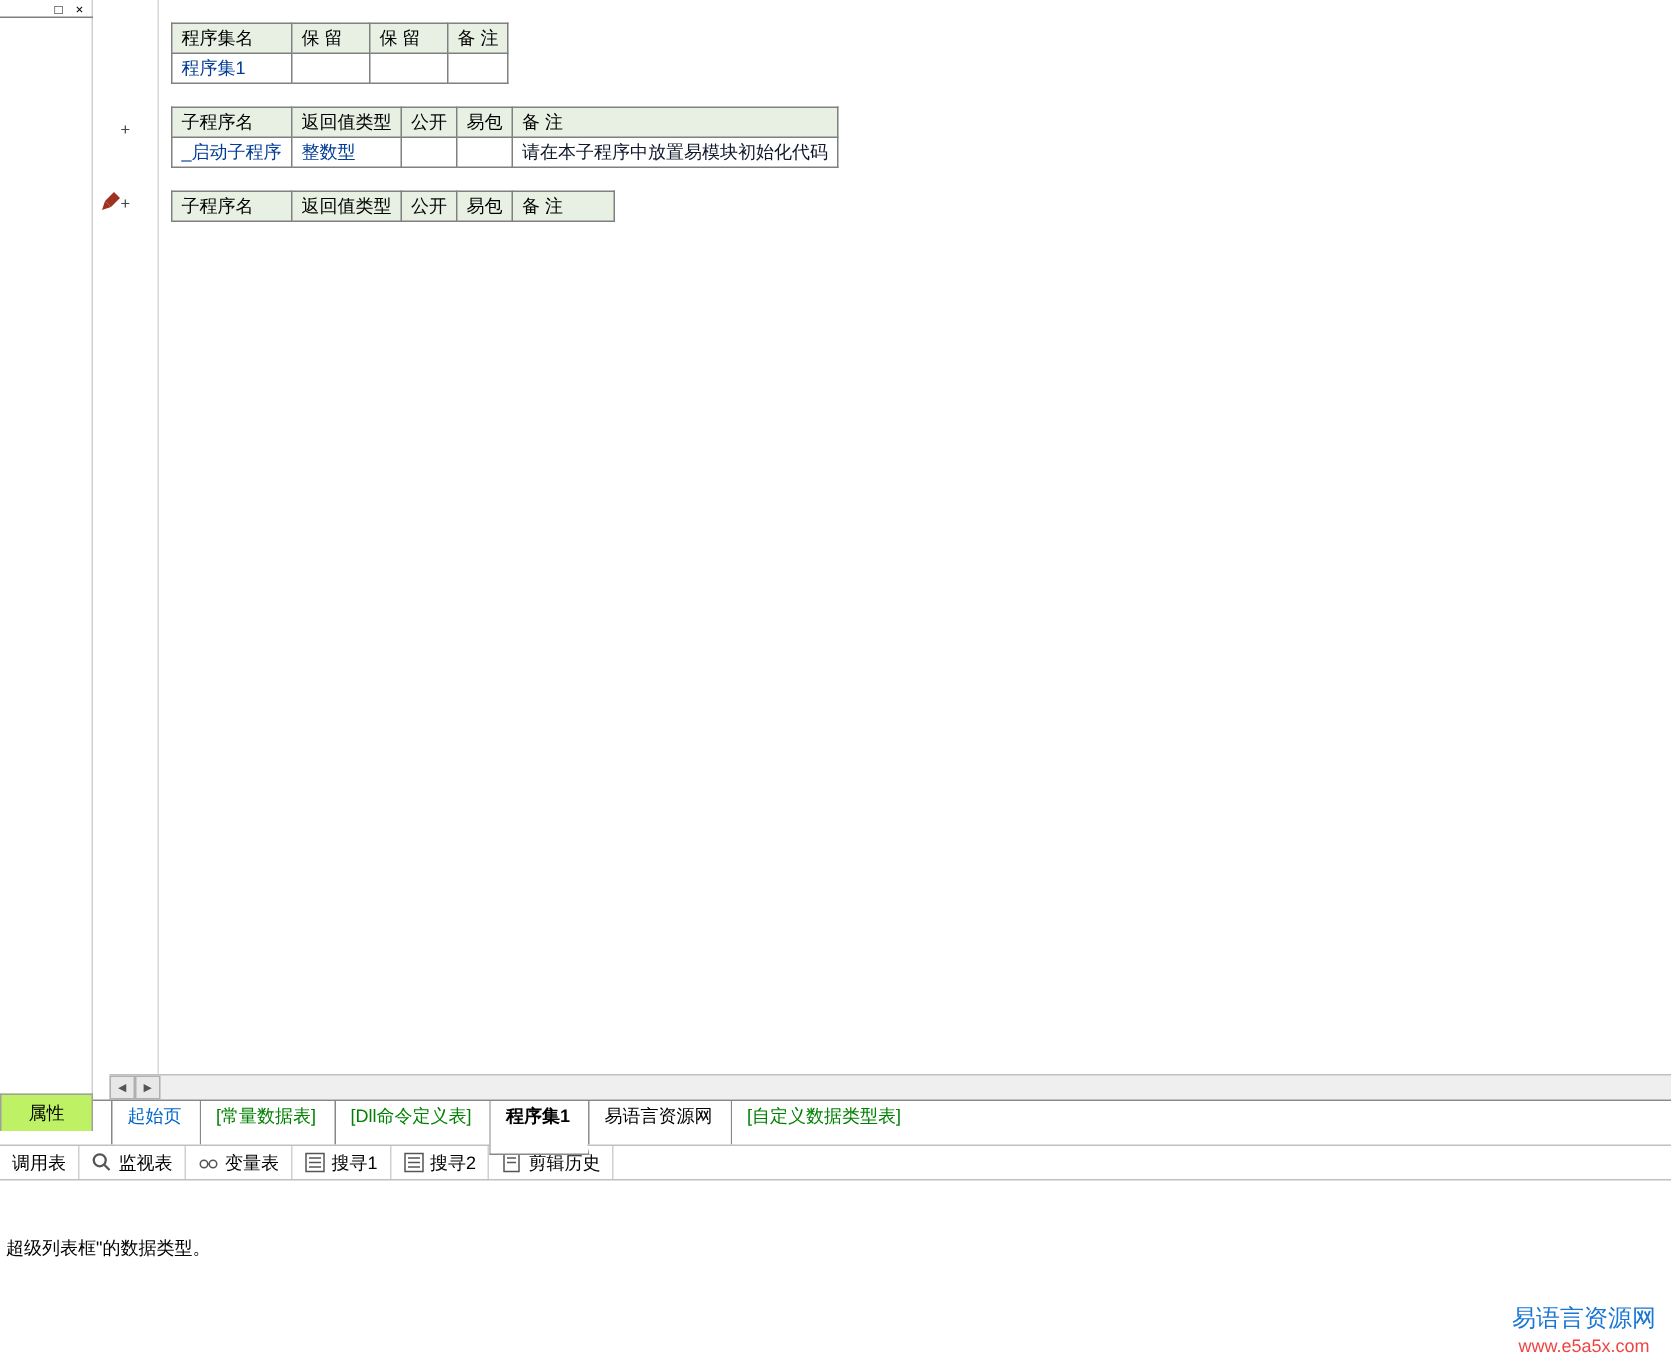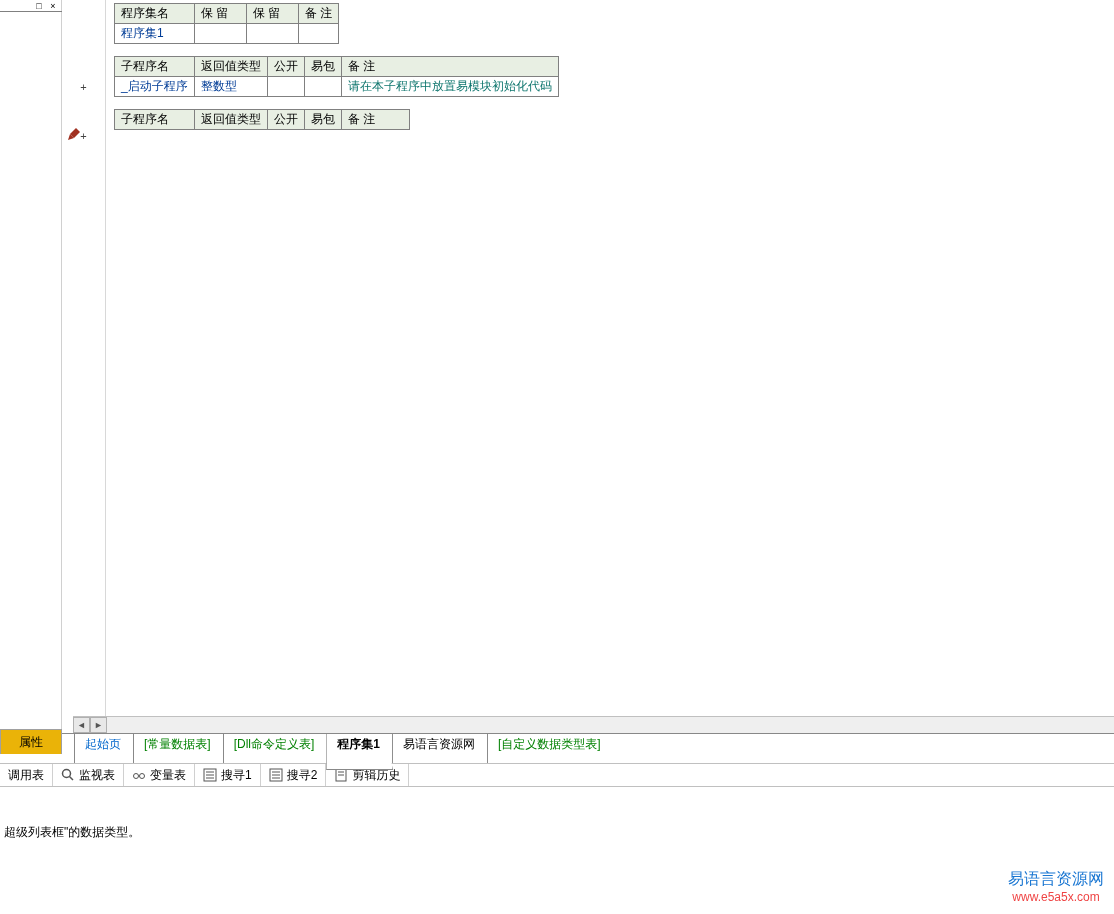--- a/index.html
+++ b/index.html
@@ -71,21 +71,21 @@
   position: absolute;
   left: 106px; top: 0;
   right: 0;
   height: 729px;
   background: #fff;
   overflow: hidden;
 }
 
 .def-table {
   border-collapse: collapse;
-  margin: 3px 0 12px 8px;
+  margin: 15px 0 12px 8px;
   border-radius: 15px;
 }
 .def-table th, .def-table td {
   border: 1px solid #808080;
   padding: 1px 6px;
   height: 18px;
   text-align: left;
   font-weight: normal;
   white-space: nowrap;
 }
@@ -93,21 +93,21 @@
   background: #e8efe3;
 }
 .c-name { width: 80px; }
 .c-rettype { width: 68px; }
 .c-pub { width: 32px; }
 .c-pkg { width: 34px; }
 .c-remark { width: 34px; }
 .c-remark-wide { min-width: 68px; }
 
 .txt-blue { color: #003c96; }
-.txt-green { color: #0f766e; }
+.txt-green { color: #0f172a; }
 
 .scroll-h {
   position: absolute;
   left: 73px;
   right: 0;
   top: 716px;
   height: 17px;
   background: #efefef;
   border-top: 1px solid #c0c0c0;
   display: flex;
@@ -123,21 +123,21 @@
   color: #555;
 }
 
 .prop-tab {
   position: absolute;
   left: 0; top: 729px;
   width: 62px;
   height: 25px;
   border: 1px solid #a0a0a0;
   border-bottom: none;
-  background: #eab308;
+  background: #bef264;
   display: flex;
   align-items: center;
   justify-content: center;
   padding: 0 6px;
 }
 
 .doc-tabs {
   position: absolute;
   left: 62px;
   right: 0;

